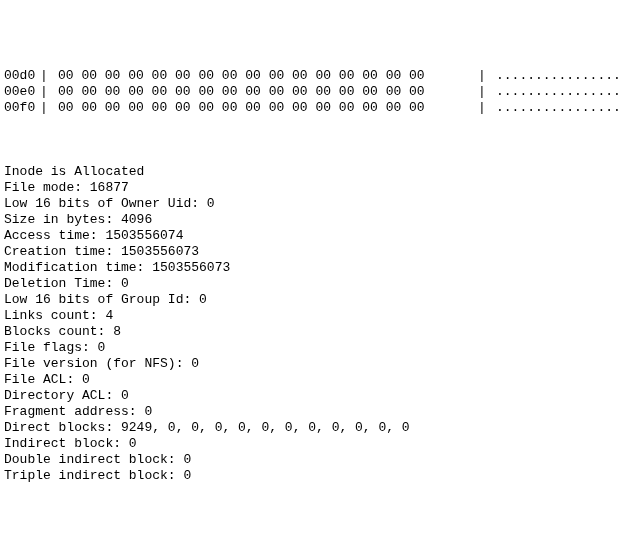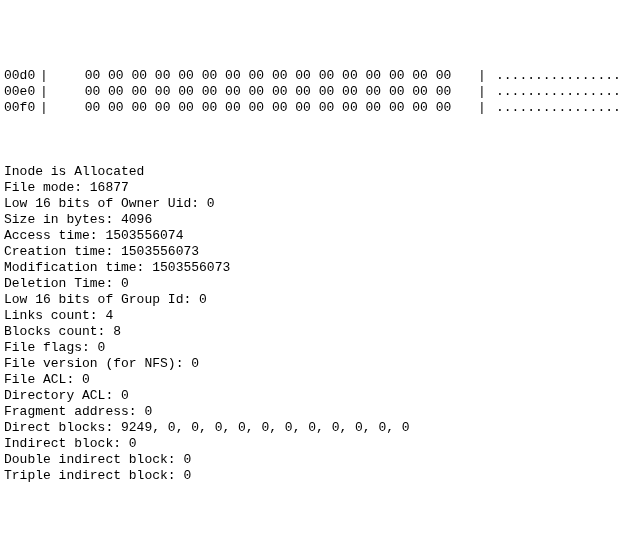--- a/index.html
+++ b/index.html
@@ -1,21 +1,21 @@
 <!DOCTYPE html>
 <html><head>
 <meta charset="utf-8">
 <style>
 html,body{margin:0;padding:0;background:#fff;}
 body{font-family:"Courier New",Courier,monospace;font-size:13px;line-height:16px;color:#000;padding:4px 0 0 4px;white-space:pre;width:640px;}
 .hexrow{display:flex;}
 .hexrow>span{flex:0 0 auto;}
 .hex-off{width:36px;}
 .hex-sep{width:18px;}
-.hex-bytes{width:420px;text-align:center;}
+.hex-bytes{width:420px;}
 .hex-sep2{width:18px;}
 .info-line{display:block;}
 .tbl-row{display:flex;}
 .col-name{width:316px;overflow:hidden;}
 .col-sep{width:18px;}
 .col-inode{width:104px;overflow:hidden;}
 .col-status{flex:1;}
 </style>
 </head>
 <body>

